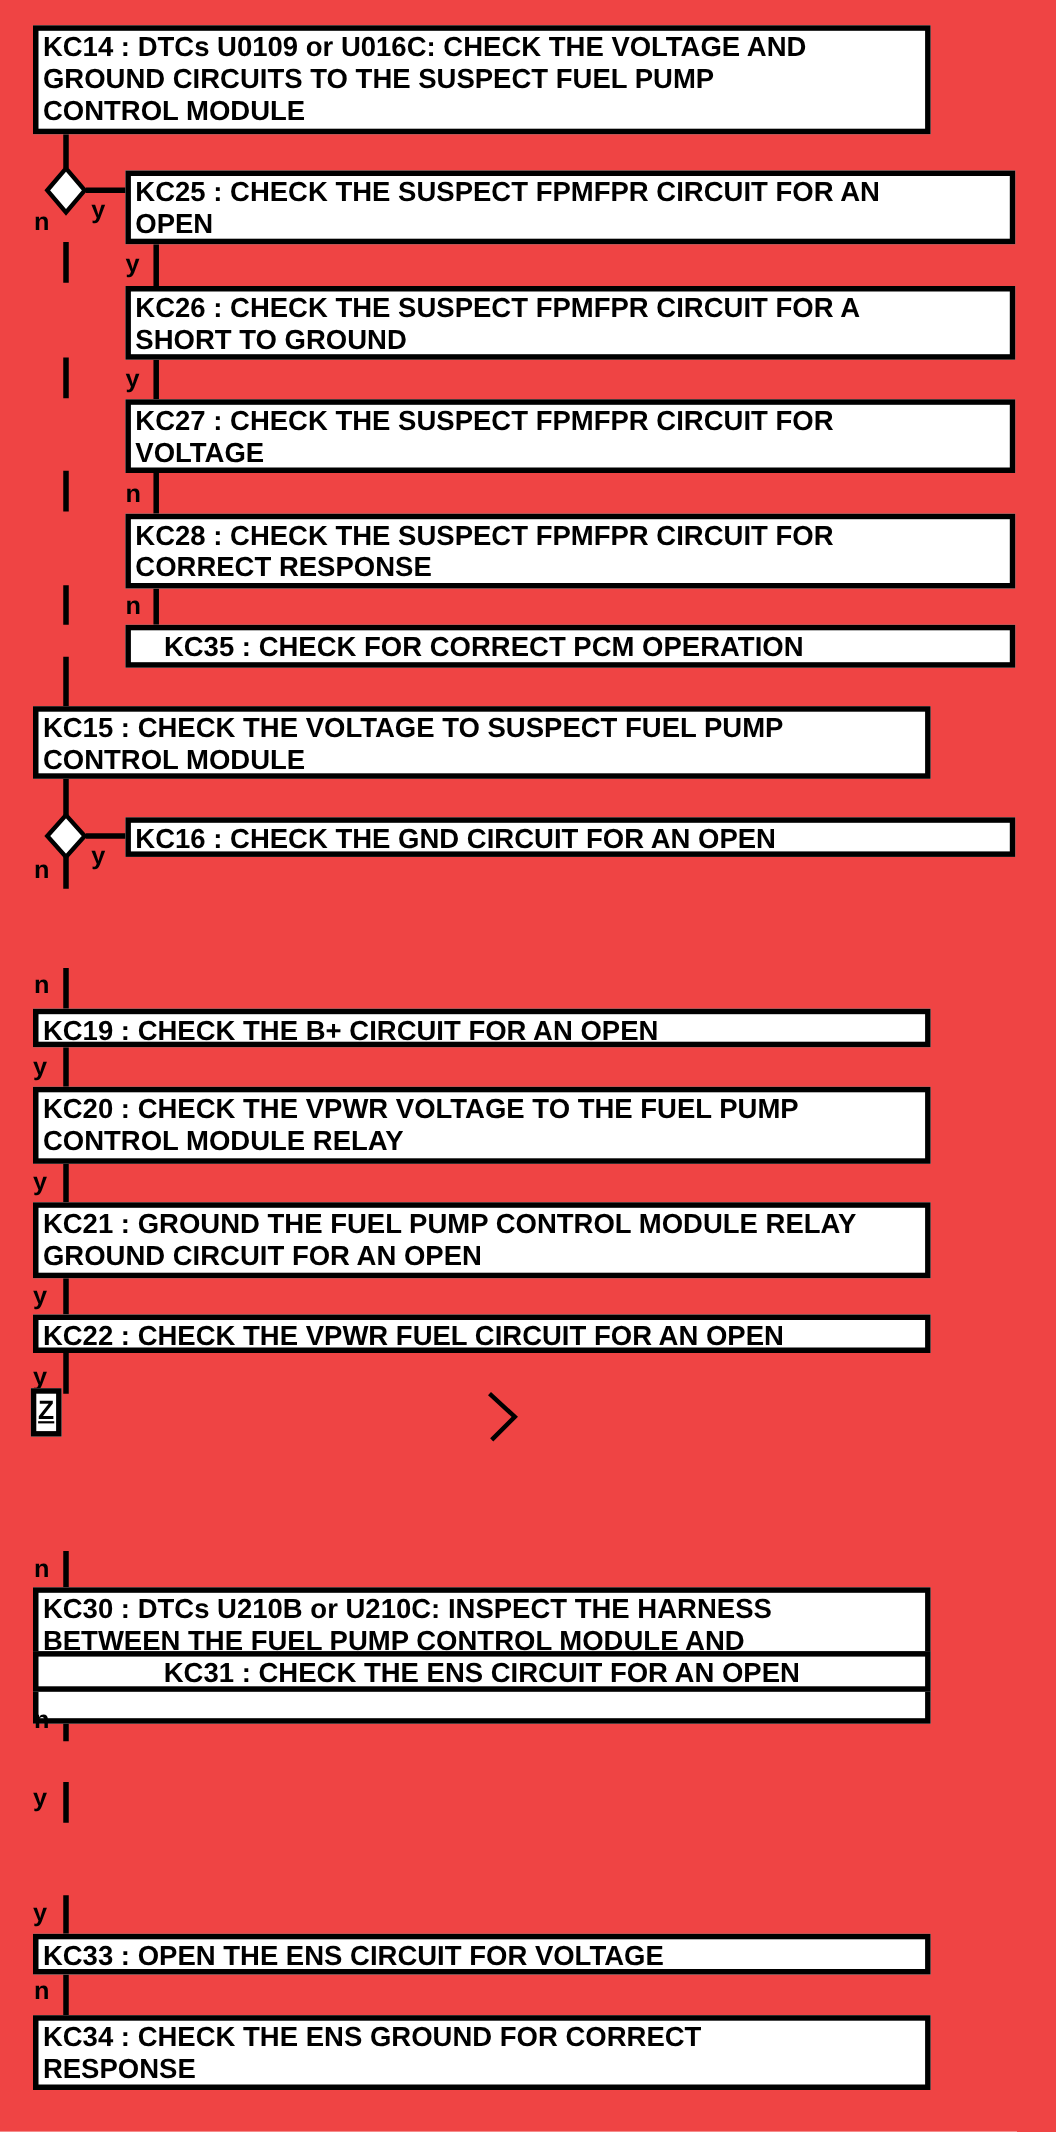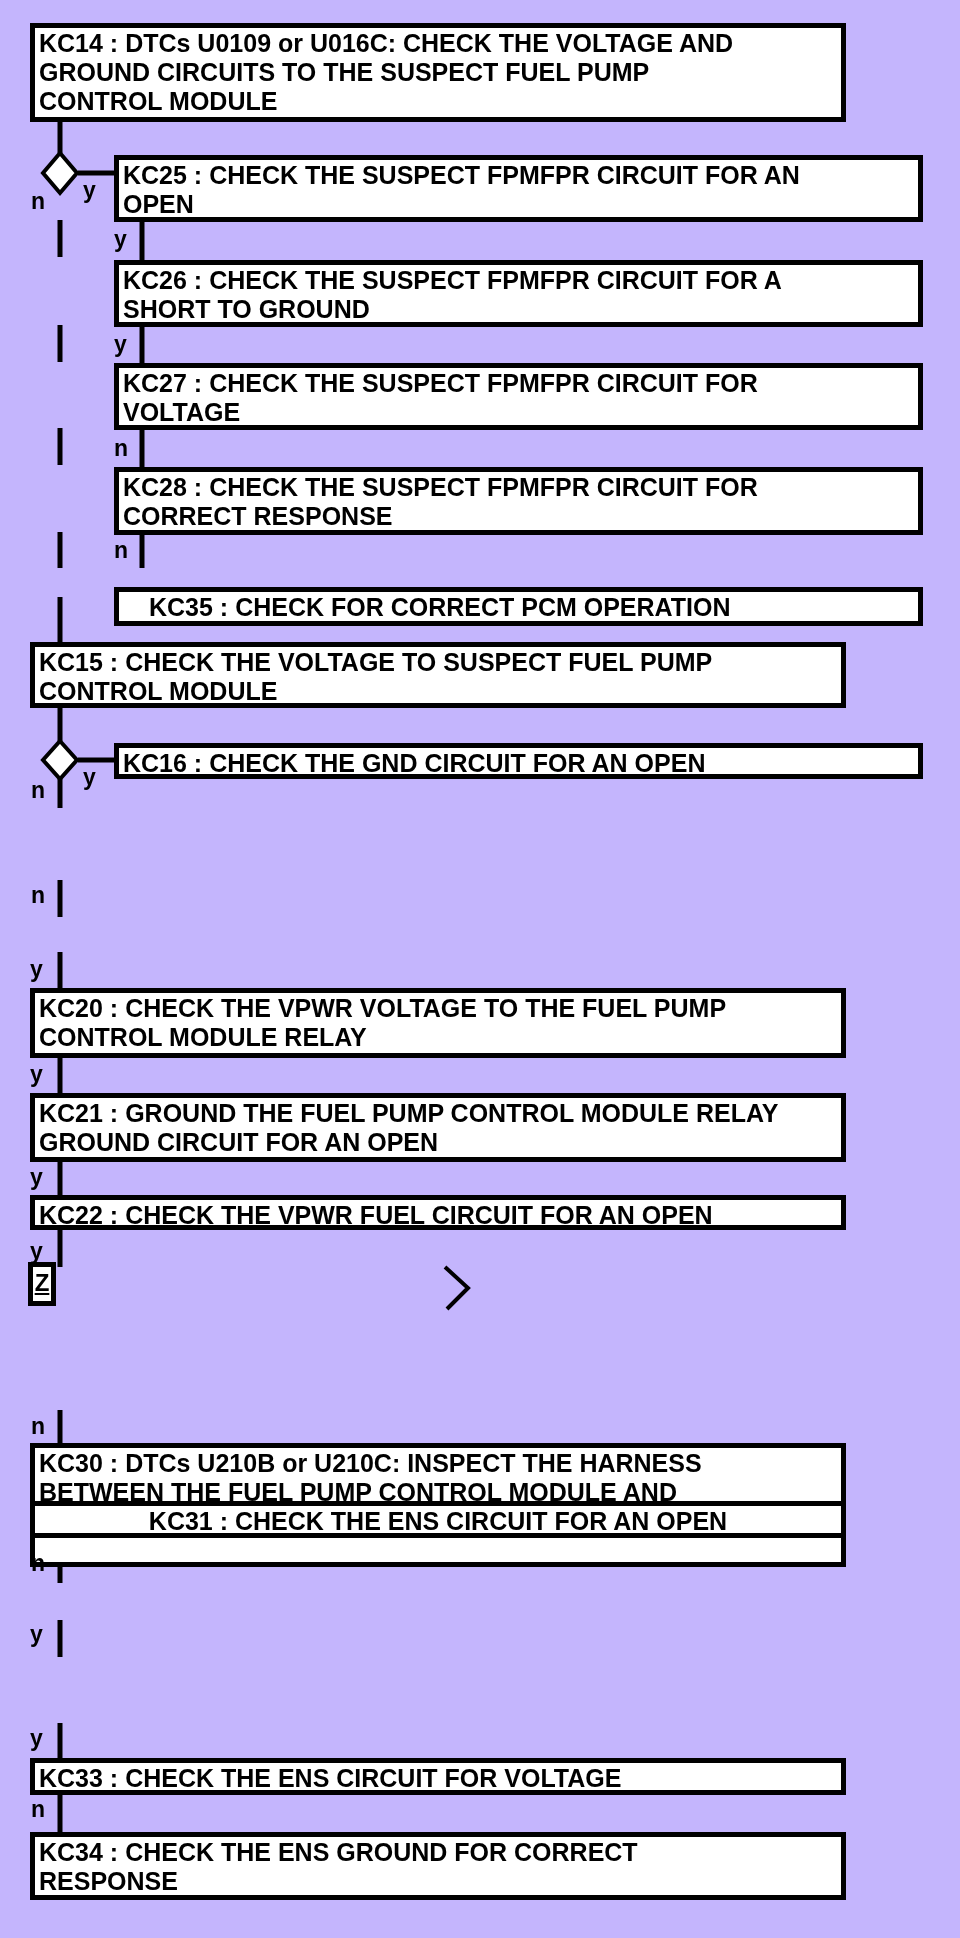--- a/index.html
+++ b/index.html
@@ -1,17 +1,17 @@
 <!DOCTYPE html>
 <html><head>
 <meta charset="utf-8">
 <style>
   html,body { margin:0; padding:0; background:#ffffff; }
   .canvas {
-    position:relative; width:960px; height:1938px; background:#c4b5fd;
+    position:relative; width:960px; height:1938px; background:#ef4444;
     font-family:"Liberation Sans", sans-serif; color:#000;
   }
   svg.connectors { position:absolute; left:0; top:0; width:960px; height:1938px; }
   .node {
     position:absolute; box-sizing:border-box; background:#fff;
     border:5px solid #000; font-weight:bold; font-size:25px; line-height:29px;
     padding:1px 4px; white-space:pre; overflow:hidden; letter-spacing:0px;
   }
   .node.main { left:30px; width:816px; }
   .node.sub  { left:114px; width:809px; }
@@ -48,34 +48,35 @@
 GROUND CIRCUITS TO THE SUSPECT FUEL PUMP
 CONTROL MODULE</div>
   <div class="node sub" style="top:155px;height:67px;">KC25 : CHECK THE SUSPECT FPMFPR CIRCUIT FOR AN
 OPEN</div>
   <div class="node sub" style="top:260px;height:67px;">KC26 : CHECK THE SUSPECT FPMFPR CIRCUIT FOR A
 SHORT TO GROUND</div>
   <div class="node sub" style="top:363px;height:67px;">KC27 : CHECK THE SUSPECT FPMFPR CIRCUIT FOR
 VOLTAGE</div>
   <div class="node sub" style="top:467px;height:68px;">KC28 : CHECK THE SUSPECT FPMFPR CIRCUIT FOR
 CORRECT RESPONSE</div>
-  <div class="node sub" style="top:587px;height:39px;padding-left:30px;">KC35 : CHECK FOR CORRECT PCM OPERATION</div>
+  <div class="node sub" style="top:568px;height:39px;padding-left:30px;">KC35 : CHECK FOR CORRECT PCM OPERATION</div>
   <div class="node main" style="top:642px;height:66px;">KC15 : CHECK THE VOLTAGE TO SUSPECT FUEL PUMP
 CONTROL MODULE</div>
   <div class="node sub" style="top:743px;height:36px;">KC16 : CHECK THE GND CIRCUIT FOR AN OPEN</div>
+  <div class="node main" style="top:917px;height:35px;">KC19 : CHECK THE B+ CIRCUIT FOR AN OPEN</div>
   <div class="node main" style="top:988px;height:70px;">KC20 : CHECK THE VPWR VOLTAGE TO THE FUEL PUMP
 CONTROL MODULE RELAY</div>
   <div class="node main" style="top:1093px;height:69px;">KC21 : GROUND THE FUEL PUMP CONTROL MODULE RELAY
 GROUND CIRCUIT FOR AN OPEN</div>
   <div class="node main" style="top:1195px;height:35px;">KC22 : CHECK THE VPWR FUEL CIRCUIT FOR AN OPEN</div>
   <div class="node main" style="top:1443px;height:124px;">KC30 : DTCs U210B or U210C: INSPECT THE HARNESS
 BETWEEN THE FUEL PUMP CONTROL MODULE AND
 RESTRAINTS CONTROL MODULE (RCM)</div>
   <div class="node main" style="top:1501px;height:37px;text-align:center;">KC31 : CHECK THE ENS CIRCUIT FOR AN OPEN</div>
-  <div class="node main" style="top:1758px;height:37px;">KC33 : CHECK THE ENS CIRCUIT FOR VOLTAGE</div>
+  <div class="node main" style="top:1758px;height:37px;">KC33 : OPEN THE ENS CIRCUIT FOR VOLTAGE</div>
   <div class="node main" style="top:1832px;height:68px;">KC34 : CHECK THE ENS GROUND FOR CORRECT
 RESPONSE</div>
 
   <div class="branch-label" style="left:83px;top:179px;">y</div>
   <div class="branch-label" style="left:31px;top:190px;">n</div>
   <div class="branch-label" style="left:114px;top:228px;">y</div>
   <div class="branch-label" style="left:114px;top:333px;">y</div>
   <div class="branch-label" style="left:114px;top:437px;">n</div>
   <div class="branch-label" style="left:114px;top:539px;">n</div>
   <div class="branch-label" style="left:83px;top:766px;">y</div>

